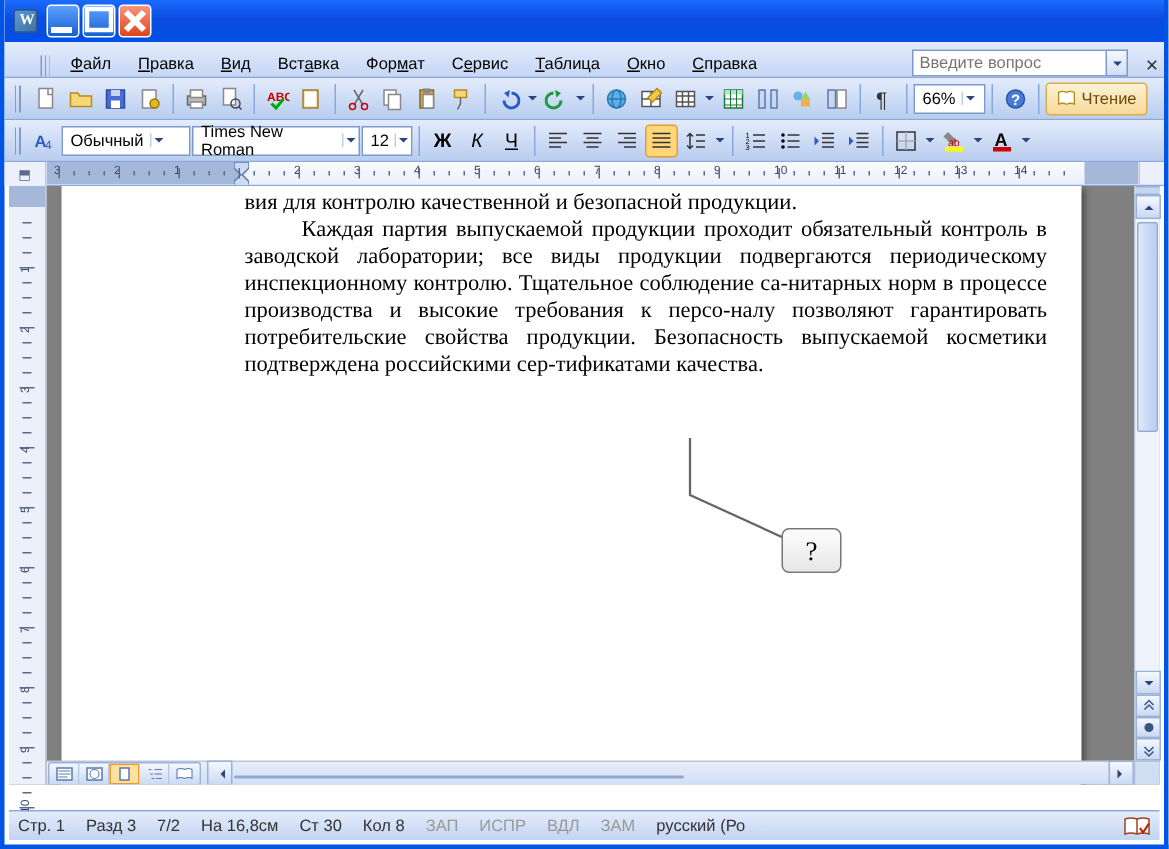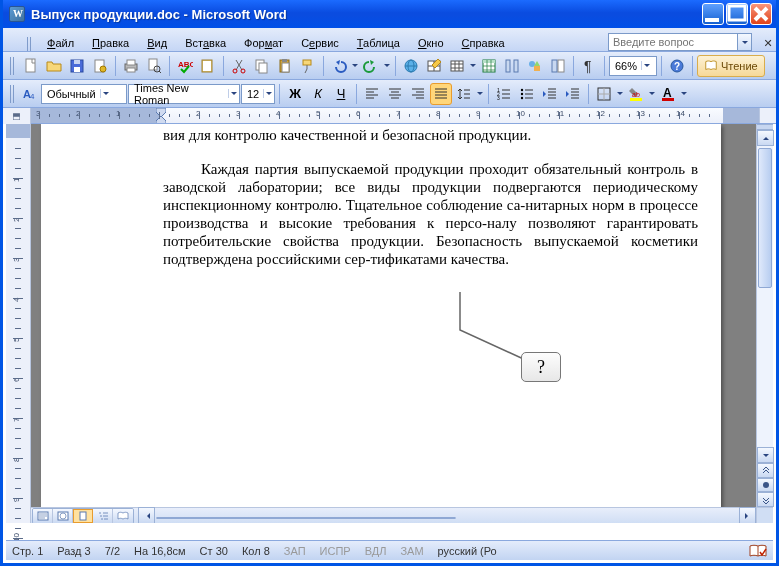--- a/index.html
+++ b/index.html
@@ -57,21 +57,21 @@
   .workspace { position:absolute; left:3px; right:3px; top: 124px; bottom: 40px; background:#808080; display:flex;}
   .vruler { width:25px; background:#ecf0fa; border-right:1px solid #b8c6e0; position:relative;}
   .vruler .vdark { position:absolute; left:0; right:0; top:0; height:14px; background:#a6b8da;}
   .vruler .vtick { position:absolute; left:7px; right:7px; height:1px; background:#5a6b8a;}
   .vruler .vnum { position:absolute; font-size:8px; color:#3a4a68; left:6px; transform: rotate(-90deg); transform-origin: left top;}
 
   .docarea { flex:1; position:relative; overflow:hidden;}
   .page { position:absolute; left:10px; top:0; width: 680px; height: 800px; background:#fff; box-shadow: 2px 2px 4px rgba(0,0,0,.4); padding: 0; }
   .page-content { position:absolute; left:122px; top:2px; width:535px; font-family:"Times New Roman", serif; font-size:15px; color:#000; line-height: 1.2;}
   .cutline { color:#000; }
-  .para { text-align: justify; margin-top: 16px; }
+  .para { text-align: justify; }
   .para .indent { display:inline-block; width:38px;}
   .link-line { margin-top: 14px;}
   .hyperlink { color:#0000ee; text-decoration: underline;}
   .link-highlight { display:inline-block; border: 2.5px solid #ff3b1f; border-radius: 6px; padding: 1px 5px 2px 3px; margin-left:-3px;}
 
   
   .callout-line { position:absolute; }
   .callout-box { position:absolute; width:40px; height:30px; background:linear-gradient(#fdfdfd,#e7e7e7); border:1.5px solid #777; border-radius:5px; display:flex; align-items:center; justify-content:center; font: 18px "Times New Roman", serif;}
 
   
@@ -101,21 +101,20 @@
   .tri-down::after { content:""; border:3px solid transparent; border-top-color:#2a4580; display:inline-block; margin-top:3px;}
   .tri-up::after { content:""; border:3px solid transparent; border-bottom-color:#2a4580; display:inline-block; margin-bottom:3px;}
   .tri-left::after { content:""; border:3px solid transparent; border-right-color:#2a4580; display:inline-block;}
   .tri-right::after { content:""; border:3px solid transparent; border-left-color:#2a4580; display:inline-block;}
 </style>
 </head>
 <body>
 
 <div class="titlebar">
   <div class="appicon"></div>
-  <div class="title">Выпуск продукции.doc - Microsoft Word</div>
   <div class="win-buttons">
     <div class="win-btn win-min">
         <svg viewBox="0 0 10 10">
           <rect x="1" y="7" width="7" height="2" fill="#fff"></rect>
         </svg>
       </div>
     <div class="win-btn win-max">
         <svg viewBox="0 0 10 10">
           <rect x="1" y="1" width="8" height="7" fill="none" stroke="#fff" stroke-width="1.5"></rect>
         </svg>

